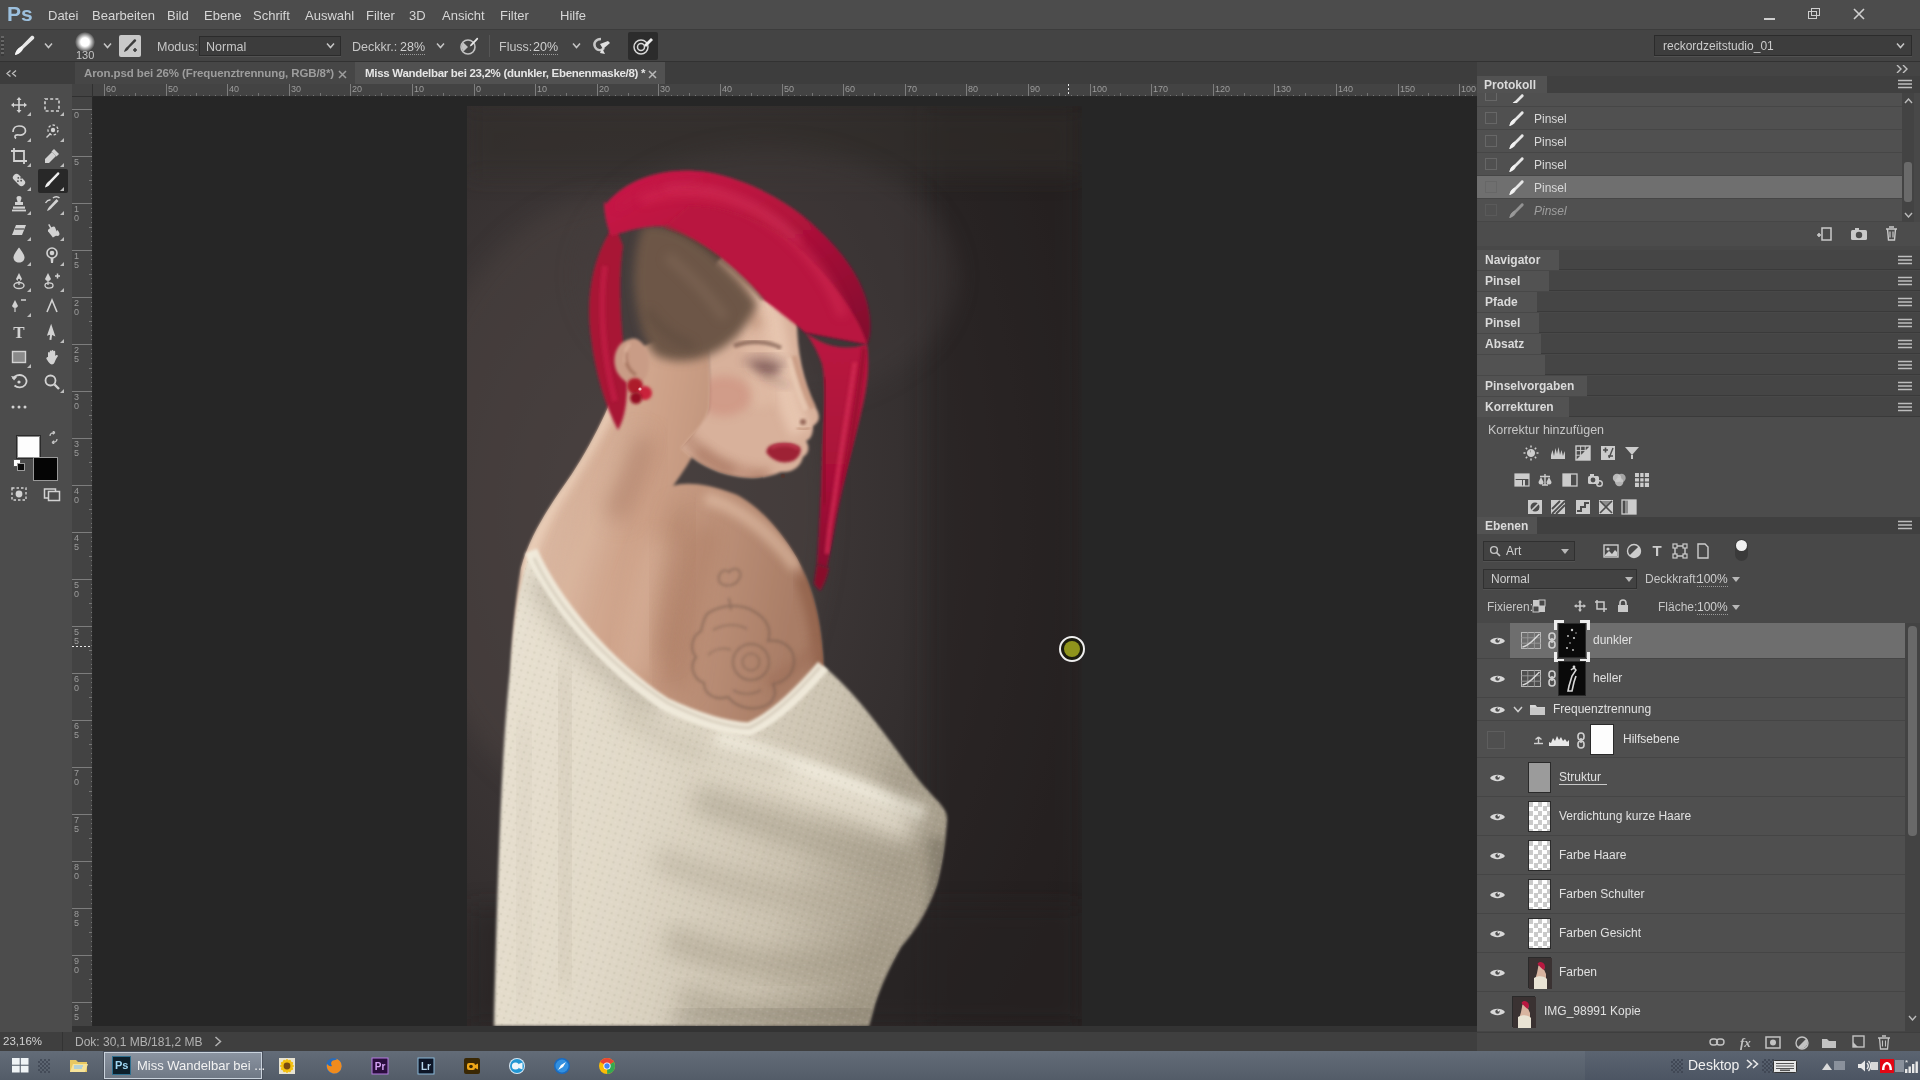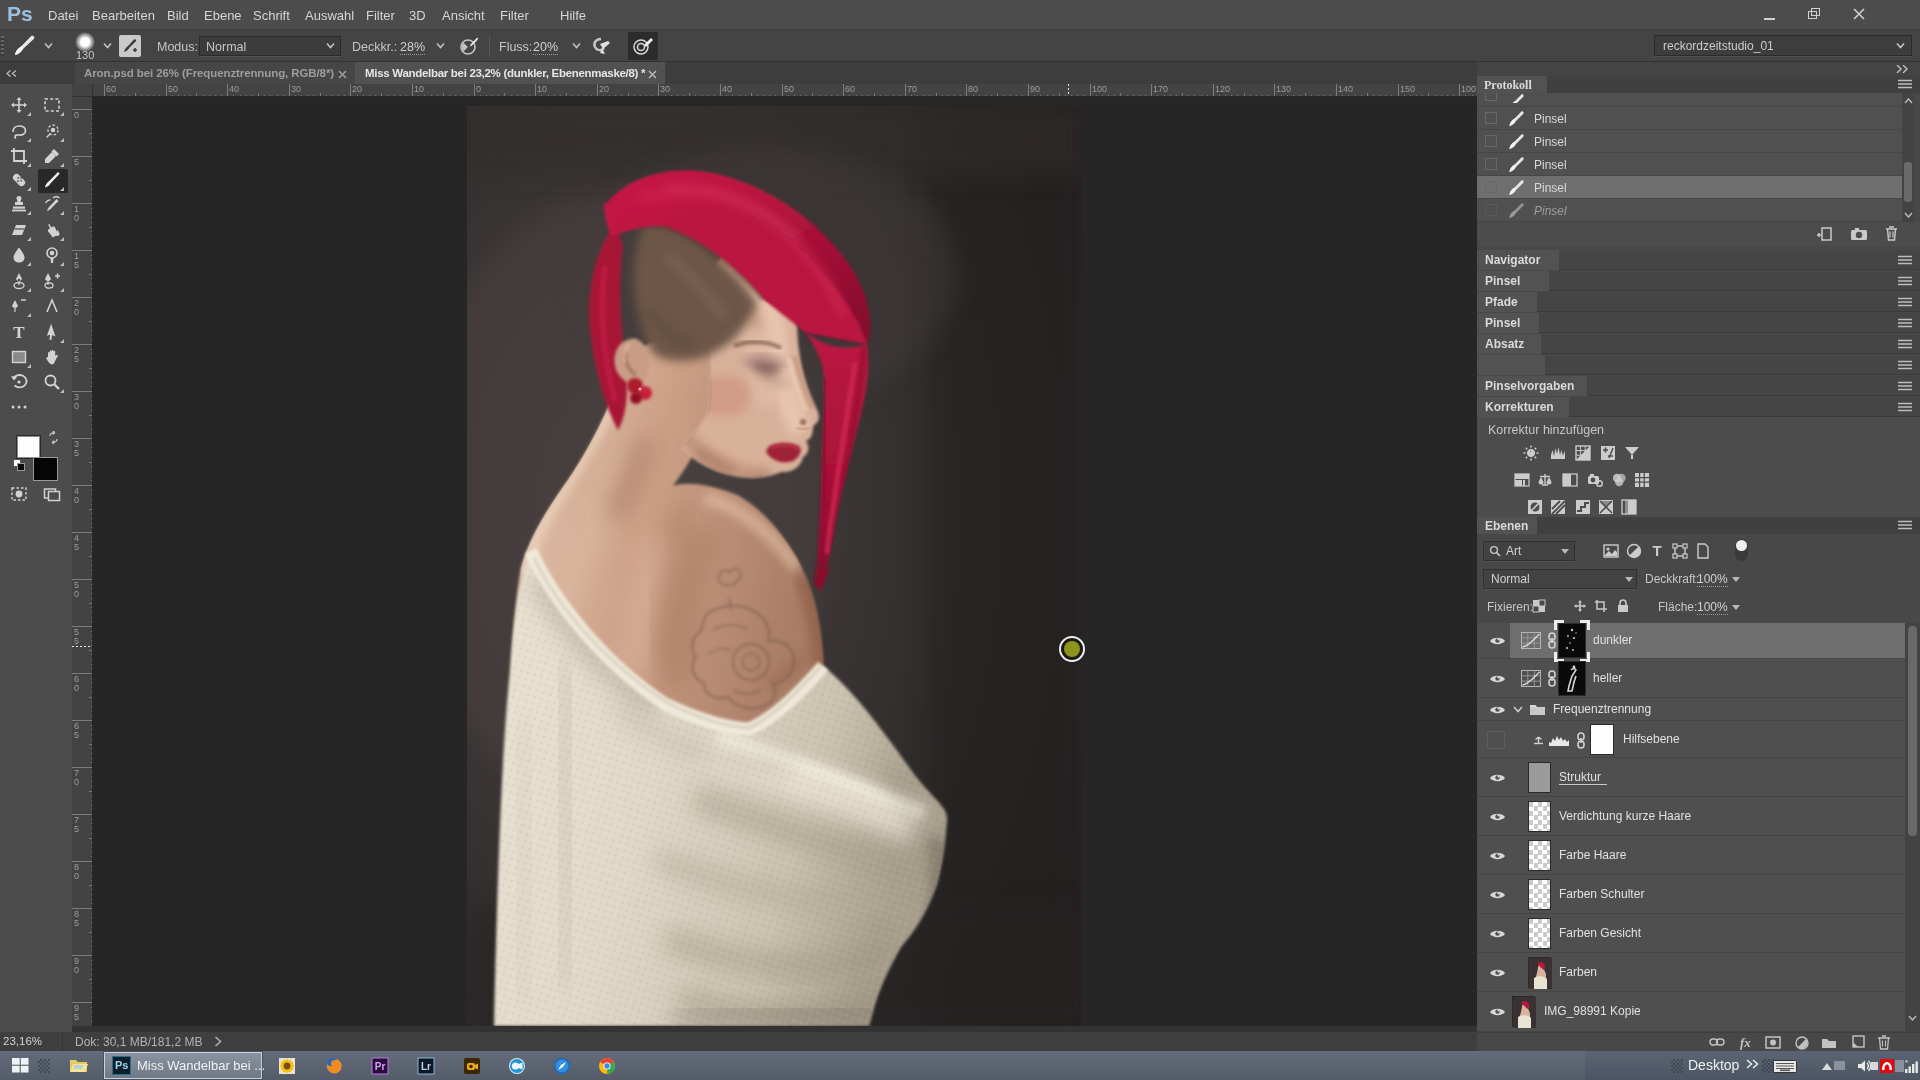--- a/index.html
+++ b/index.html
@@ -929,21 +929,21 @@
     </svg>
   </div>
 <div id="dock" class="abs">
     <div class="abs" style="left:0;top:0;width:443px;height:14px;background:#444444;">
       <svg class="abs" style="left:419px;top:3px" width="12" height="8" viewBox="0 0 12 8">
         <path d="M1 0 L5 4 L1 8 M7 0 L11 4 L7 8" fill="none" stroke="#c2c2c2" stroke-width="1.4"></path>
       </svg>
     </div>
     <div class="abs" style="left:0;top:14px;width:443px;height:17px;background:#404040;"></div>
     <div class="abs" style="left:0;top:14px;width:70px;height:17px;background:#525252;"></div>
-    <div class="abs phead" style="left:7px;top:16px;font-family:Liberation Serif, serif;">Protokoll</div>
+    <div class="abs phead" style="left:7px;top:16px;">Protokoll</div>
     <div class="abs" style="left:421px;top:17px;width:15px;height:11px;">
       <svg width="14" height="10" viewBox="0 0 14 10">
         <path d="M0 1.5 H14 M0 5 H14 M0 8.5 H14" stroke="#bdbdbd" stroke-width="1.5"></path>
       </svg>
     </div>
     <div class="abs" style="left:0;top:31px;width:428px;height:14px;background:#505050;border-bottom:1px solid #464646;"></div>
     <div class="abs" style="left:8px;top:31px;width:12px;height:8px;border:1px solid #676767;border-top:none;"></div>
     <div class="abs" style="left:31px;top:31px;width:16px;height:10px;overflow:hidden;">
       <svg width="17" height="17" viewBox="0 0 18 18">
         <path d="M1.5 17 C2.5 12 4.5 11 7 9 L14 1.8 C15.5 0.5 17.5 2.5 16.2 4 L9 11 C7 13.5 6.5 15.5 1.5 17 Z" fill="#e6e6e6"></path>

